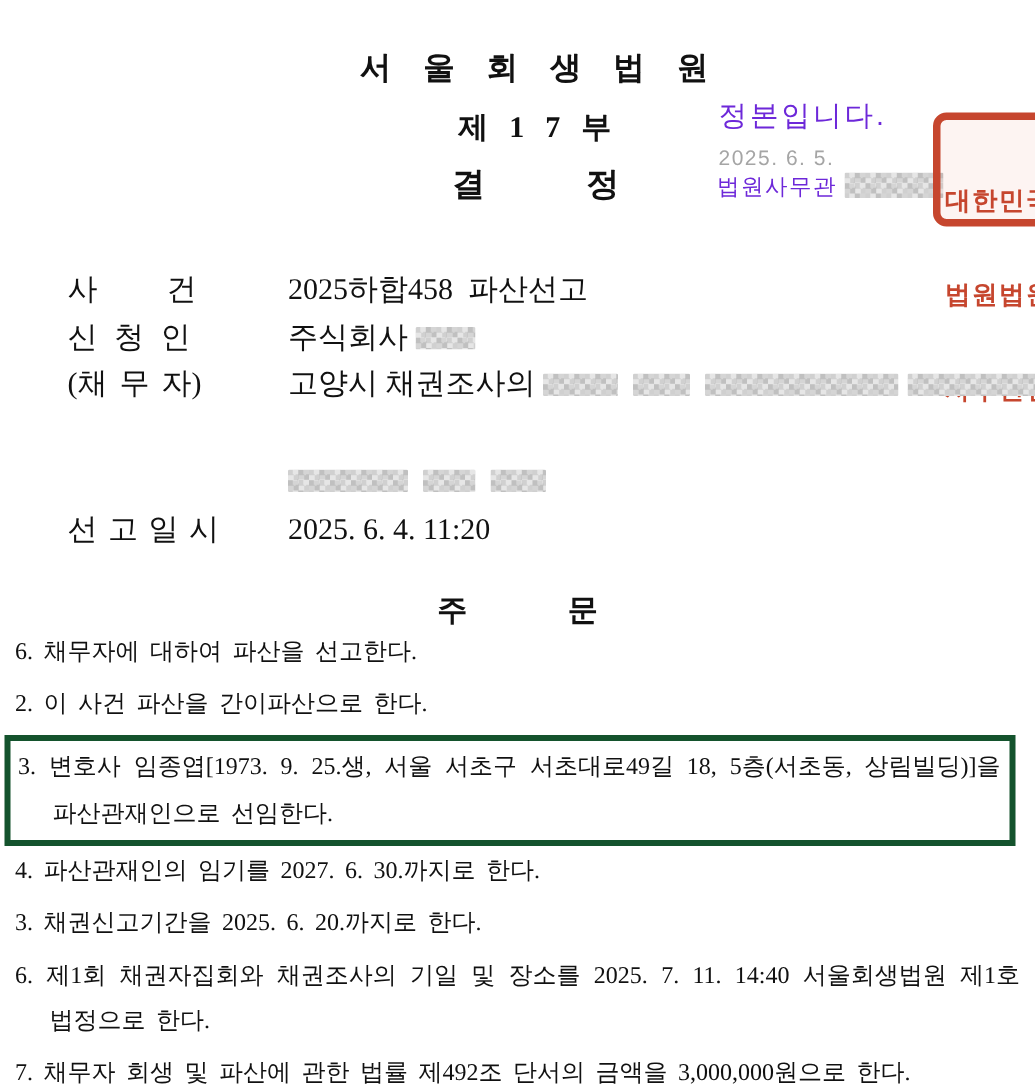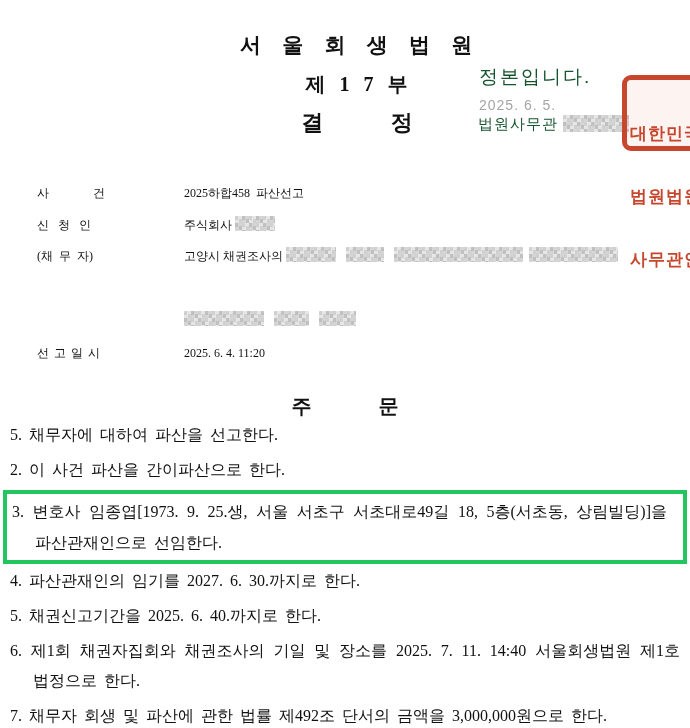--- a/index.html
+++ b/index.html
@@ -11,36 +11,36 @@
     overflow: hidden;
     font-family: "Liberation Serif", "DejaVu Serif", serif;
     color: #111111;
   }
   
   .hline { position:absolute; left:0; width:690px; text-align:center; font-weight:bold; white-space:pre;padding-left:12px; }
   .court-name     { top:31px;  font-size:21px; word-spacing:12px; letter-spacing:2px; }
   .division       { top:71px;  font-size:20px; word-spacing:7px;  letter-spacing:1px; }
   .decision-title { top:108px; font-size:22px; word-spacing:62px; }
   
-  .cert { position:absolute; font-family:"Liberation Sans","DejaVu Sans",sans-serif; color:#14532d; white-space:pre; }
+  .cert { position:absolute; font-family:"Liberation Sans","DejaVu Sans",sans-serif; color:#6d28d9; white-space:pre; }
   .cert-label { left:479px; top:64px;  font-size:19px; letter-spacing:2px; }
   .cert-date  { left:479px; top:97px;  font-size:14px; color:#a5a5a5; letter-spacing:1px; }
   .cert-clerk { left:478px; top:115px; font-size:15px; letter-spacing:1px;text-align:center; }
   
   .seal {
     position:absolute; left:622px; top:75px;
     width:74px; height:64px;
     border:5px solid #c6462e; border-radius:9px;
     padding:1px 2px;
     color:#c6462e; font-weight:bold; font-size:17px; line-height:21px;
     text-align:center; letter-spacing:1px; white-space:pre;
     background:rgba(233,150,130,0.10);
   }
   
-  .row { position:absolute; left:25px; font-size:12px; line-height:20px; white-space:pre; }
+  .row { position:absolute; left:25px; font-size:20px; line-height:20px; white-space:pre; }
   .lbl { display:inline-block; width:147px; white-space:pre; vertical-align:top; }
   .lbl-case      { word-spacing:41px; }
   .lbl-applicant { word-spacing:6px; }
   .lbl-debtor    { word-spacing:3px; }
   .lbl-date      { word-spacing:2px; }
   .val { white-space:pre; }
   
   .blur {
     display:inline-block; height:15px; vertical-align:-2px; border-radius:1px;
     background:
@@ -53,23 +53,23 @@
   .clerk-blur { width:66px; height:17px; vertical-align:-3px; }
   
   .order-heading { position:absolute; top:393px; left:0; width:690px; text-align:center; font-weight:bold; font-size:20px; word-spacing:62px; white-space:pre; }
   .orders { position:absolute; left:10px; top:420px; width:670px; }
   .orders p {
     margin:0 0 5px 0; font-size:16px; line-height:30px;
     text-align:justify; word-spacing:3px;
     padding-left:23px; text-indent:-23px;
   }
   .highlight-box {
-    border:4px solid #22c55e;
+    border:4px solid #14532d;
     margin:0 0 2px -7px;
-    padding:2px 16px 2px 5px;
+    padding:2px 6px 2px 5px;
     width:655px;
   }
   .highlight-box p { margin:0; line-height:31px; }
 </style>
 </head>
 <body>
 
 <div class="page">
 
   <div class="hline court-name">서 울 회 생 법 원</div>
@@ -103,24 +103,24 @@
     <span class="lbl"></span><span class="val"></span><span class="blur w80"></span><span class="blur w35 gap10"></span><span class="blur w37 gap10"></span>
   </div>
 
   <div class="row" style="top:323px">
     <span class="lbl lbl-date">선 고 일 시</span><span class="val">2025. 6. 4. 11:20</span>
   </div>
 
   <div class="order-heading">주 문</div>
 
   <div class="orders">
-    <p>5. 채무자에 대하여 파산을 선고한다.</p>
+    <p>6. 채무자에 대하여 파산을 선고한다.</p>
     <p>2. 이 사건 파산을 간이파산으로 한다.</p>
     <div class="highlight-box">
       <p>3. 변호사 임종엽[1973. 9. 25.생, 서울 서초구 서초대로49길 18, 5층(서초동, 상림빌딩)]을 파산관재인으로 선임한다.</p>
     </div>
     <p>4. 파산관재인의 임기를 2027. 6. 30.까지로 한다.</p>
-    <p>5. 채권신고기간을 2025. 6. 40.까지로 한다.</p>
+    <p>3. 채권신고기간을 2025. 6. 20.까지로 한다.</p>
     <p>6. 제1회 채권자집회와 채권조사의 기일 및 장소를 2025. 7. 11. 14:40 서울회생법원 제1호 법정으로 한다.</p>
     <p>7. 채무자 회생 및 파산에 관한 법률 제492조 단서의 금액을 3,000,000원으로 한다.</p>
   </div>
 
 </div>
 
 </body></html>

